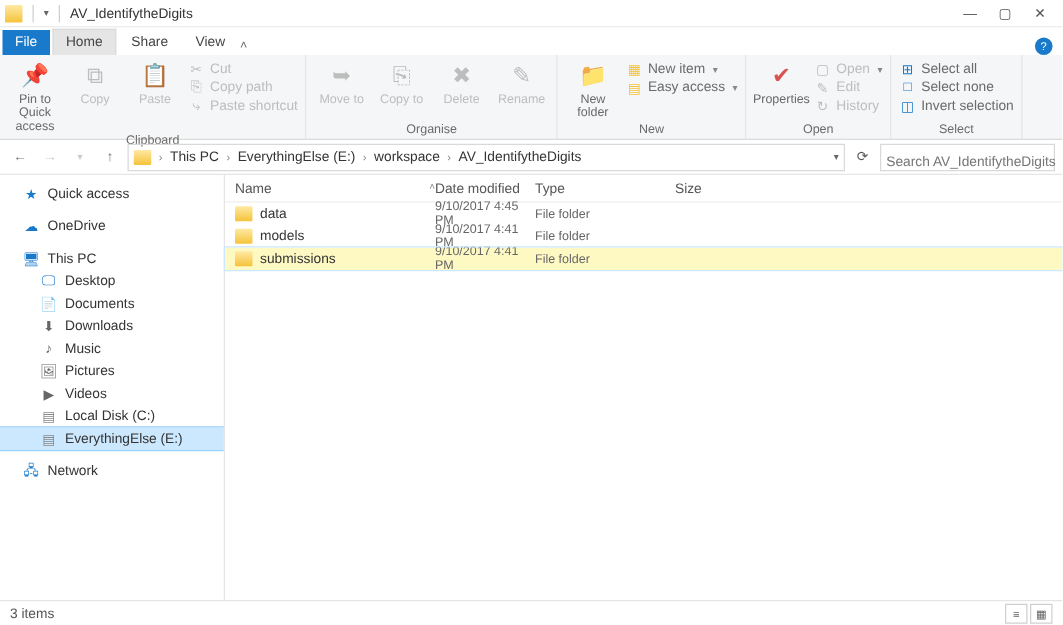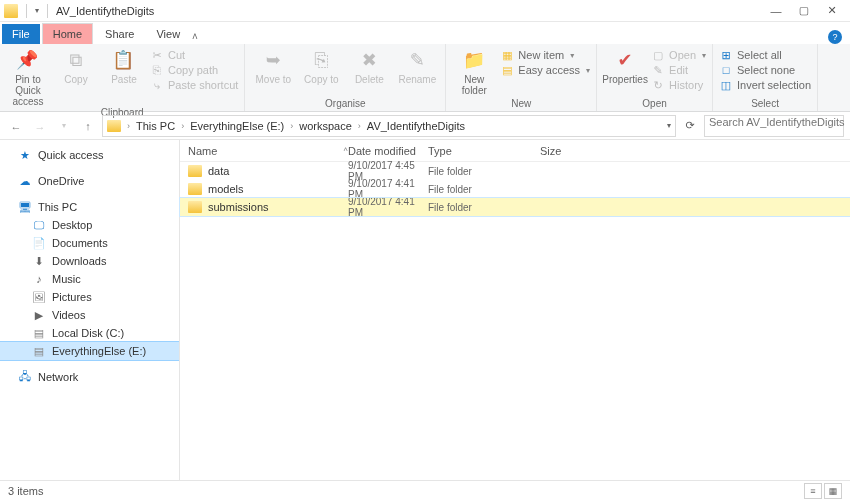--- a/index.html
+++ b/index.html
@@ -7,41 +7,41 @@
 .titlebar { height: 22px; background: #fff; display: flex; align-items: center; padding: 0 4px; border-bottom: 1px solid #e8e8e8; }
 .titlebar .folder-icon { width: 14px; height: 14px; background: linear-gradient(#ffe9a3,#f5c33b); border-radius: 1px; margin-right: 4px; }
 .titlebar .qat { display: flex; gap: 4px; align-items: center; }
 .titlebar .sep { width: 1px; height: 14px; background: #d0d0d0; margin: 0 4px; }
 .titlebar .title { margin-left: 4px; color: #333; }
 .titlebar .spacer { flex: 1; }
 .winbtn { width: 28px; height: 20px; display: flex; align-items: center; justify-content: center; color: #555; }
 .ribbon-tabs { height: 22px; display: flex; align-items: flex-end; padding-left: 2px; gap: 2px; background: #fff; }
 .rtab { padding: 4px 10px; color: #444; cursor: default; }
 .rtab.file { background: #1979ca; color: #fff; }
-.rtab.active { background: #fca5a5; border: 1px solid #dadbdc; border-bottom: none; }
+.rtab.active { background: #e5e5e5; border: 1px solid #dadbdc; border-bottom: none; }
 .ribbon { height: 68px; background: #f5f6f7; border-bottom: 1px solid #dadbdc; display: flex; }
 .rgroup { border-right: 1px solid #e4e5e6; padding: 2px 6px 0 6px; display: flex; flex-direction: column; justify-content: space-between; }
 .rgroup .controls { display: flex; align-items: flex-start; gap: 4px; }
 .rgroup .glabel { text-align: center; color: #6a6a6a; font-size: 10px; padding-bottom: 2px; }
 .bigbtn { display: flex; flex-direction: column; align-items: center; width: 44px; color: #6a6a6a; padding-top: 2px; }
 .bigbtn .bicon { width: 24px; height: 24px; display: flex; align-items: center; justify-content: center; font-size: 18px; }
 .bigbtn .blabel { font-size: 10px; text-align: center; line-height: 1.1; margin-top: 2px; }
 .smalllist { display: flex; flex-direction: column; gap: 1px; padding-top: 2px; }
 .smallbtn { display: flex; align-items: center; gap: 4px; color: #6a6a6a; font-size: 10px; white-space: nowrap; }
 .smallbtn .sicon { width: 14px; height: 14px; display: flex; align-items: center; justify-content: center; font-size: 11px; }
 .disabled { color: #bdbdbd !important; }
 .addr { height: 28px; display: flex; align-items: center; gap: 4px; padding: 2px 6px; border-bottom: 1px solid #e5e5e5; }
 .navbtn { width: 20px; height: 20px; display: flex; align-items: center; justify-content: center; color: #777; }
 .navbtn.dis { color: #ccc; }
 .breadcrumb { flex: 1; height: 22px; border: 1px solid #d9d9d9; display: flex; align-items: center; padding: 0 4px; gap: 2px; }
 .breadcrumb .bicon-small { width: 14px; height: 12px; background: linear-gradient(#ffe9a3,#f5c33b); border-radius: 1px; margin-right: 2px; }
 .crumb { color: #333; padding: 0 2px; }
 .crumb-sep { color: #888; font-size: 9px; padding: 0 2px; }
 .refresh { width: 20px; height: 20px; display: flex; align-items: center; justify-content: center; color: #555; }
-.searchbox { width: 140px; height: 22px; border: 1px solid #d9d9d9; display: flex; align-items: flex-start; padding: 0 4px; color: #888; }
+.searchbox { width: 140px; height: 22px; border: 1px solid #d9d9d9; display: flex; align-items: flex-end; padding: 0 4px; color: #888; }
 .searchbox input { border: none; outline: none; flex: 1; font-size: 11px; color: #888; background: transparent; }
 .main { flex: 1; display: flex; min-height: 0; }
 .sidebar { width: 180px; border-right: 1px solid #e5e5e5; padding: 6px 0; overflow: hidden; }
 .sbitem { display: flex; align-items: center; gap: 6px; padding: 2px 6px 2px 18px; color: #333; height: 18px; }
 .sbitem .ticon { width: 14px; text-align: center; font-size: 11px; }
 .sbitem.indent { padding-left: 32px; }
 .sbitem.selected { background: #cce8ff; outline: 1px solid #99d1ff; }
 .sbgap { height: 8px; }
 .content { flex: 1; display: flex; flex-direction: column; }
 .colhead { height: 22px; display: flex; align-items: center; border-bottom: 1px solid #eee; color: #555; }

